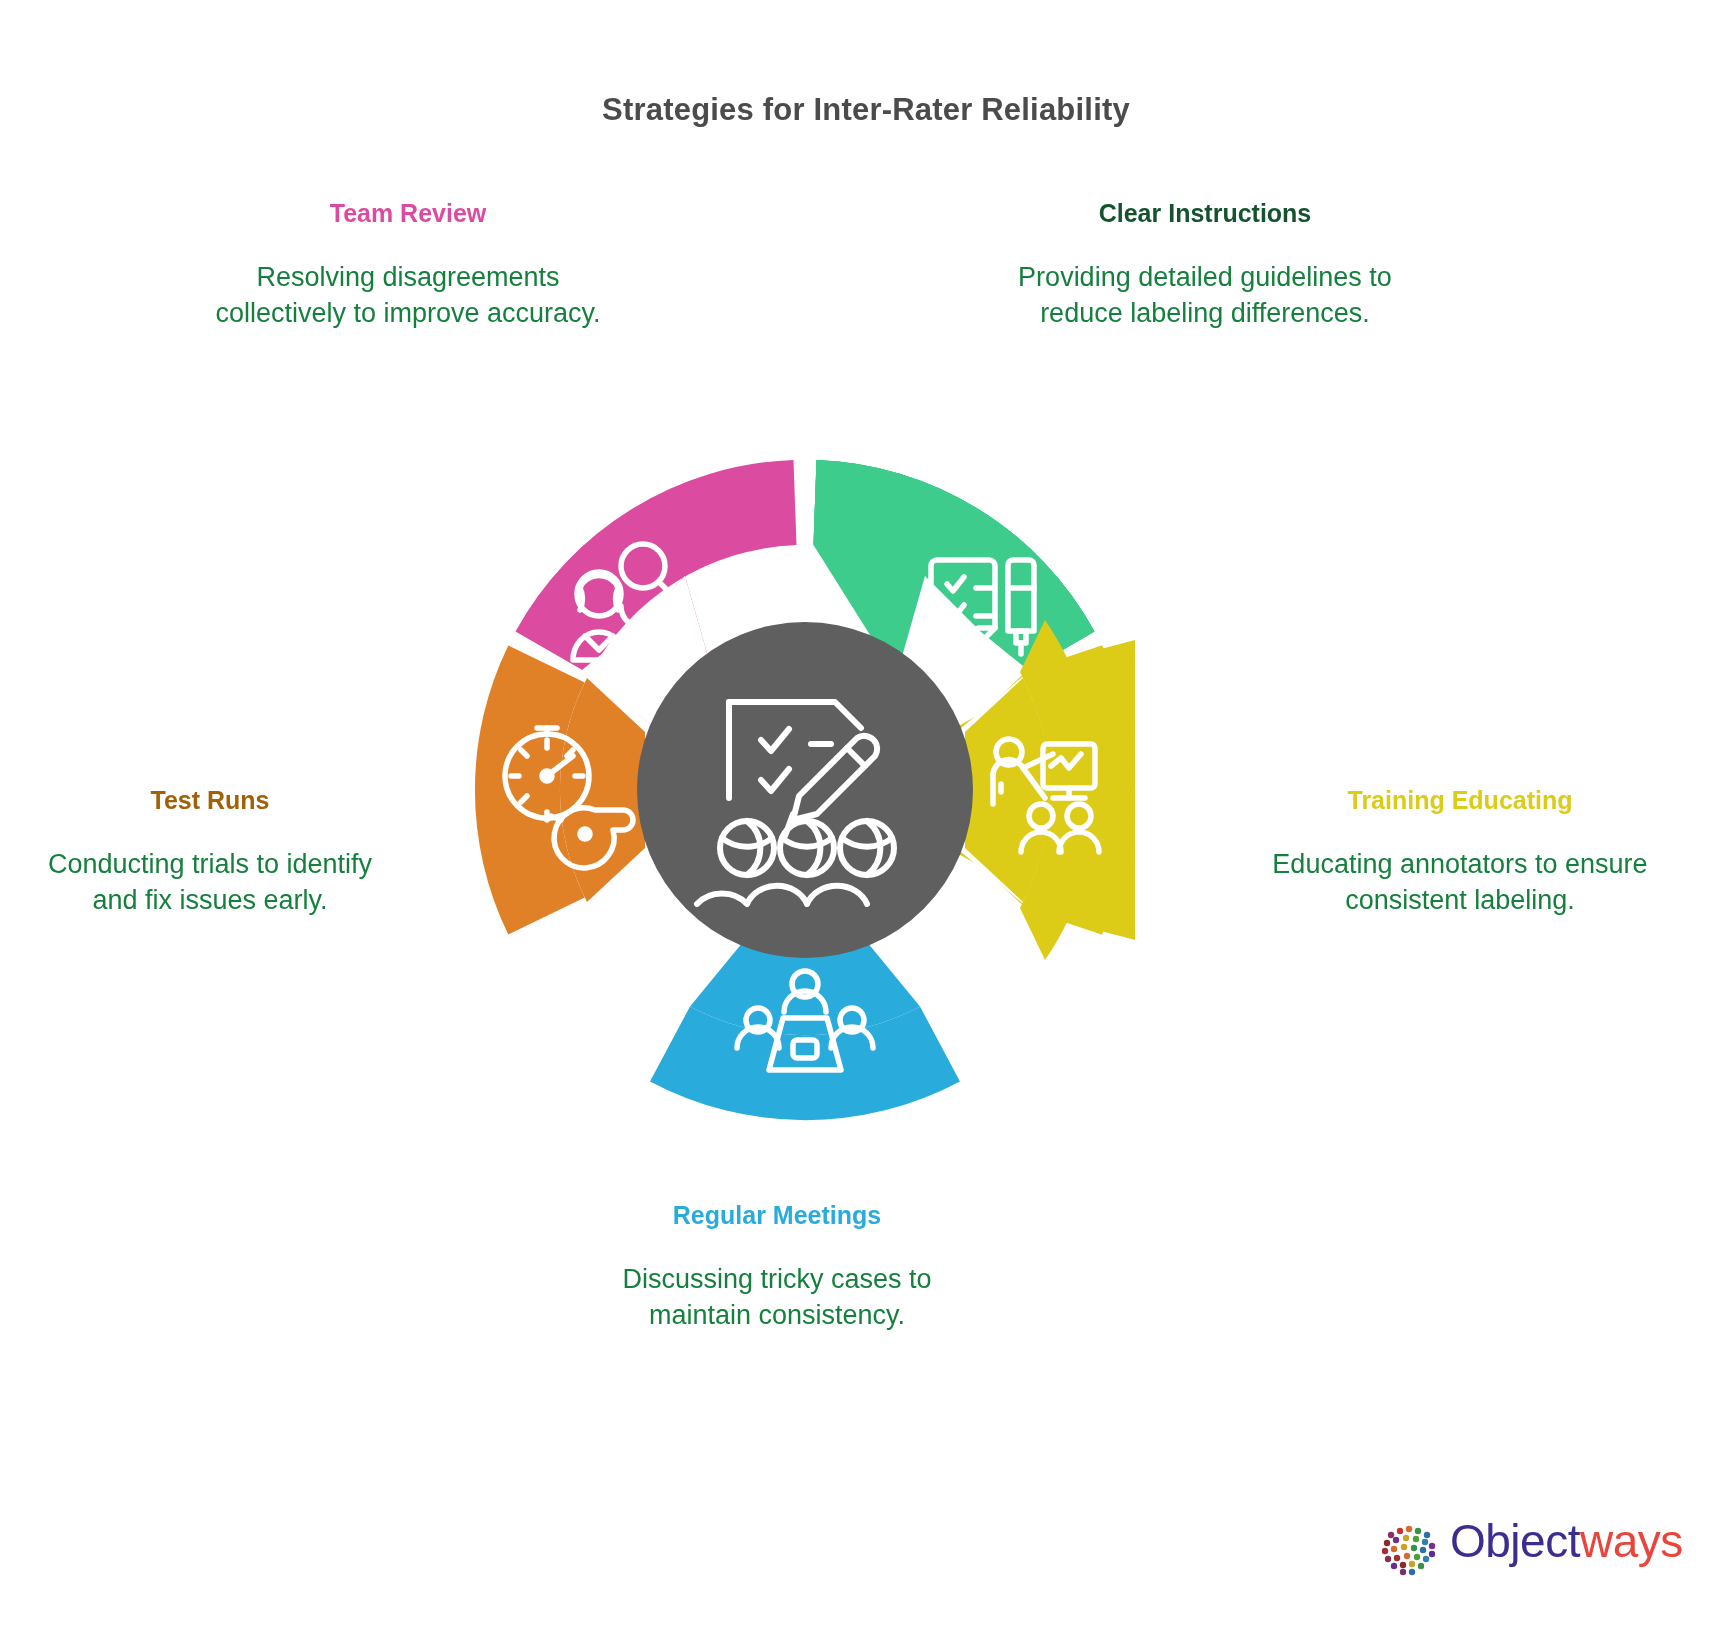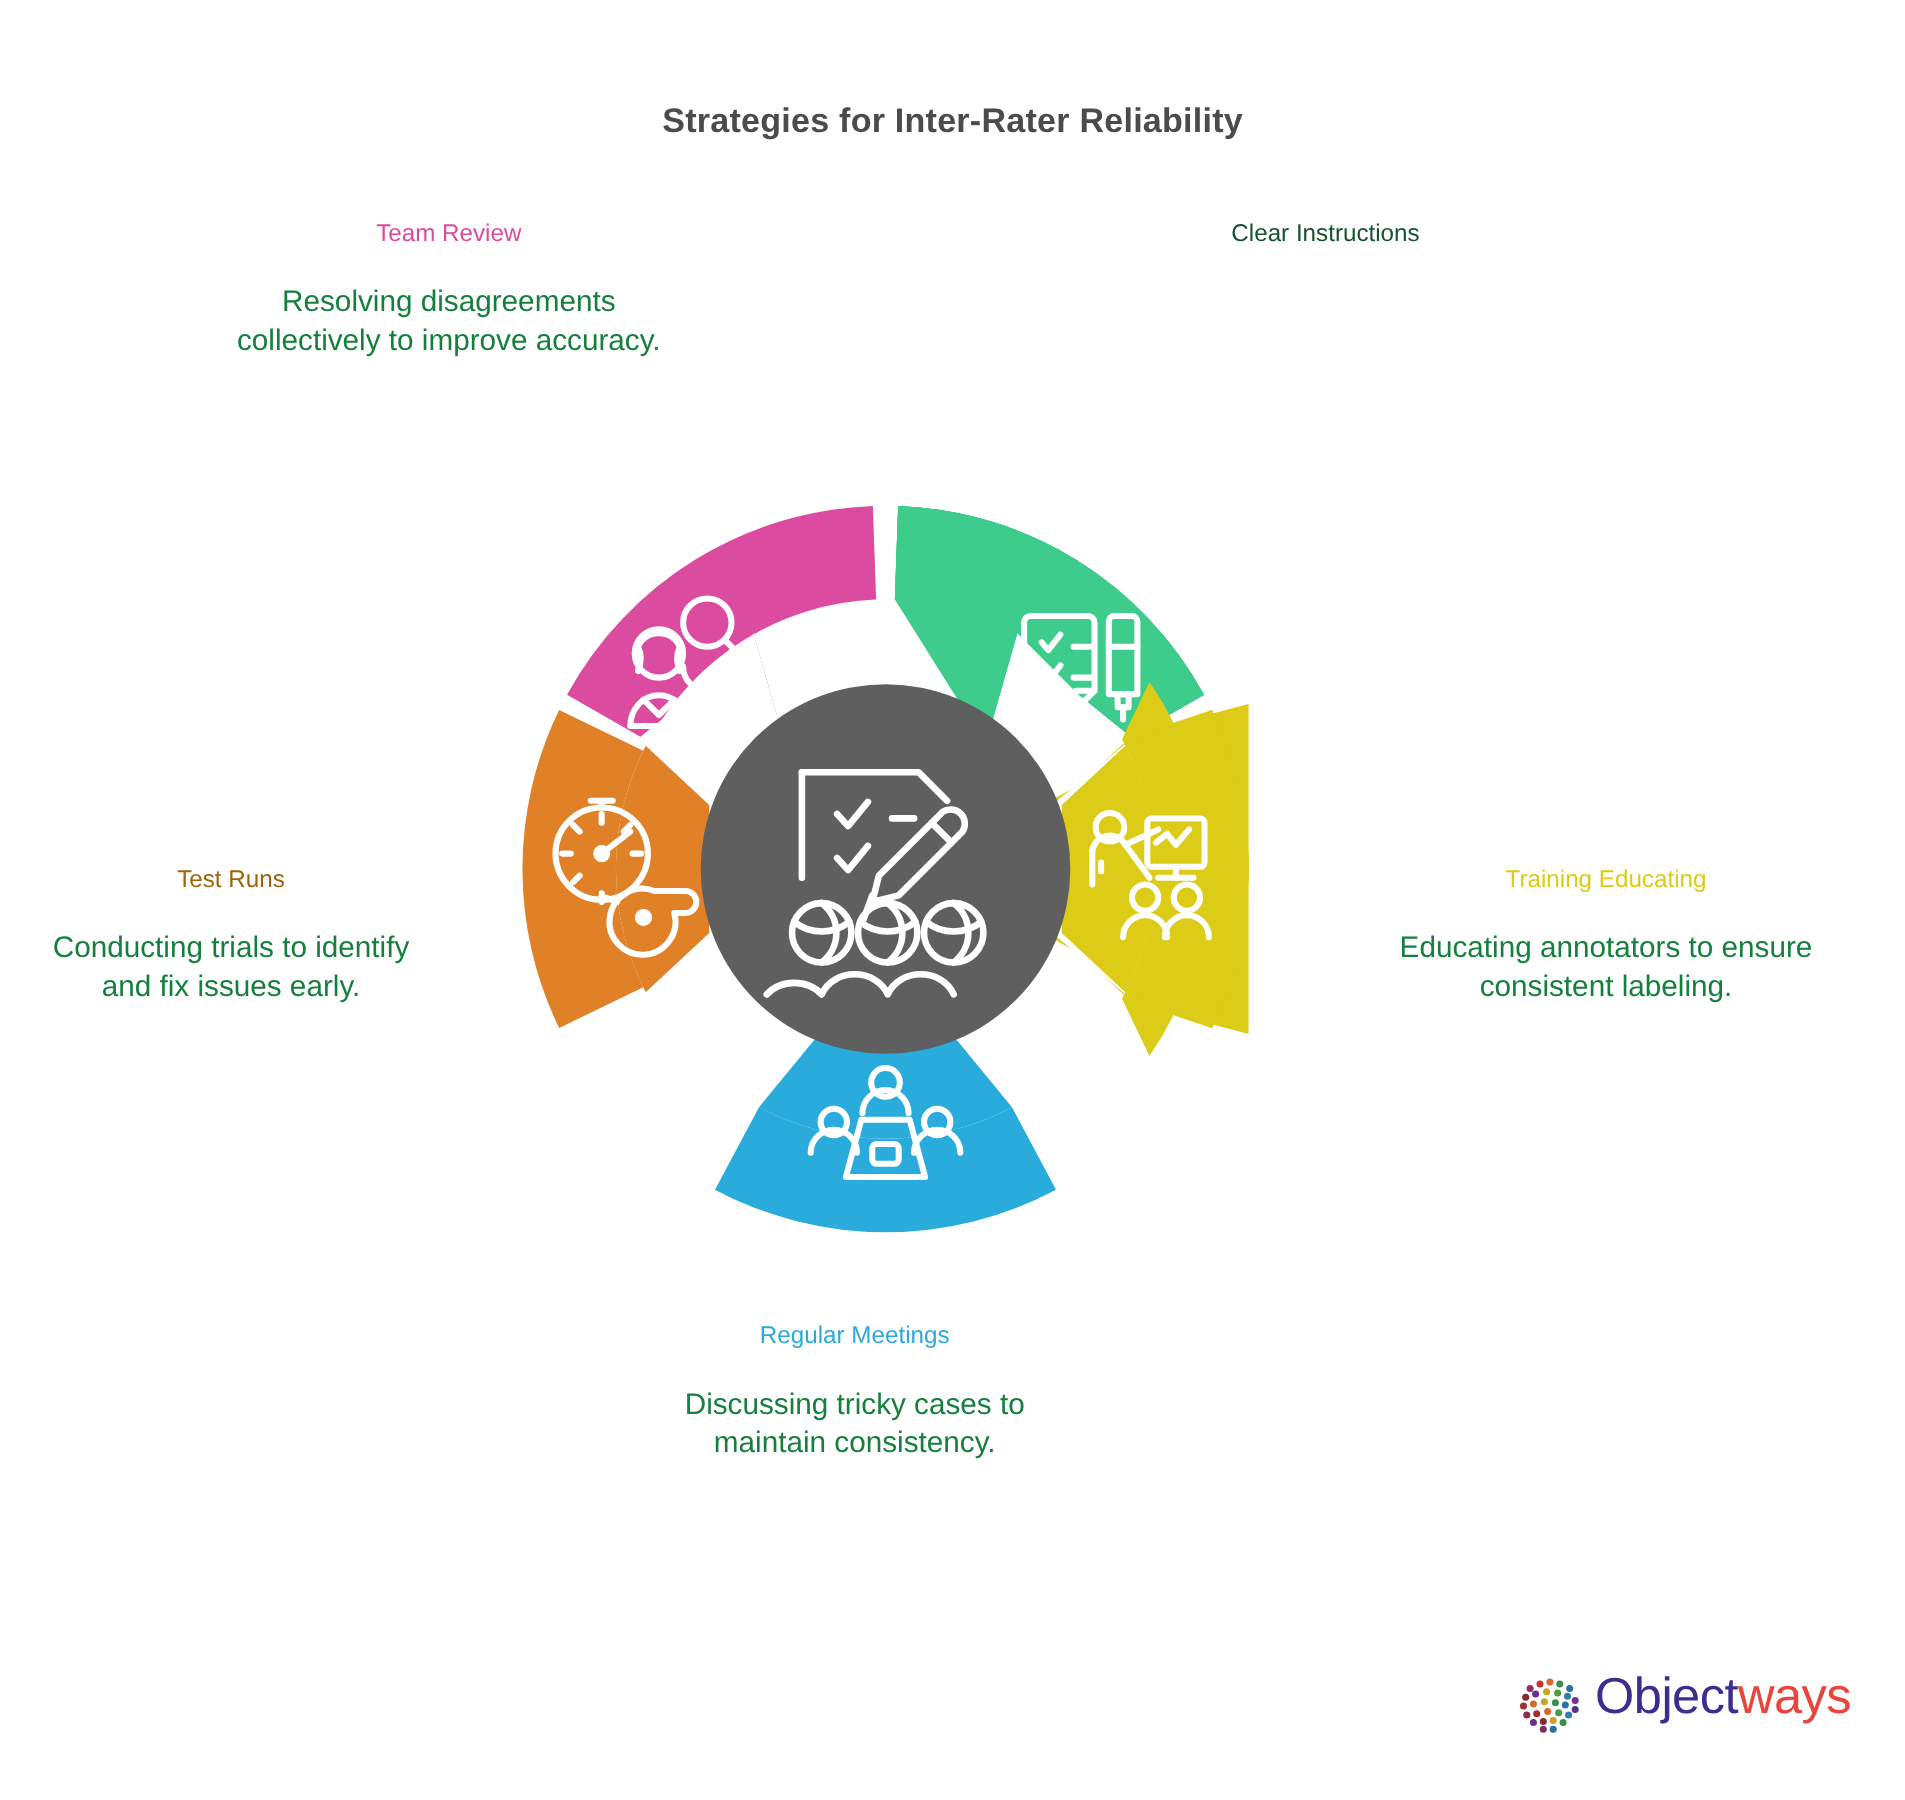--- a/index.html
+++ b/index.html
@@ -39,22 +39,22 @@
     width: 830px;
     height: 830px;
   }
   .wheel svg { display: block; width: 830px; height: 830px; }
 
   
   .block {
     position: absolute;
   }
   .block .head {
-    font-size: 22px;
-    font-weight: normal;
+    font-size: 25px;
+    font-weight: bold;
     line-height: 1.25;
     margin-bottom: 16px;
   }
   .block .body {
     font-size: 27px;
     line-height: 1.33;
     color: #15803d;
     margin-top: 31px;
   }
 
@@ -246,20 +246,21 @@
     </svg>
   </div>
 
   <div class="block blk-team">
     <div class="head" style="color:#DB4BA0">Team Review</div>
     <div class="body">Resolving disagreements collectively to improve accuracy.</div>
   </div>
 
   <div class="block blk-clear">
     <div class="head" style="color:#14532d">Clear Instructions</div>
+    <div class="body">Providing detailed guidelines to reduce labeling differences.</div>
   </div>
 
   <div class="block blk-training">
     <div class="head" style="color:#DCCB17">Training Educating</div>
     <div class="body">Educating annotators to ensure consistent labeling.</div>
   </div>
 
   <div class="block blk-test">
     <div class="head" style="color:#a16207">Test Runs</div>
     <div class="body">Conducting trials to identify and fix issues early.</div>

